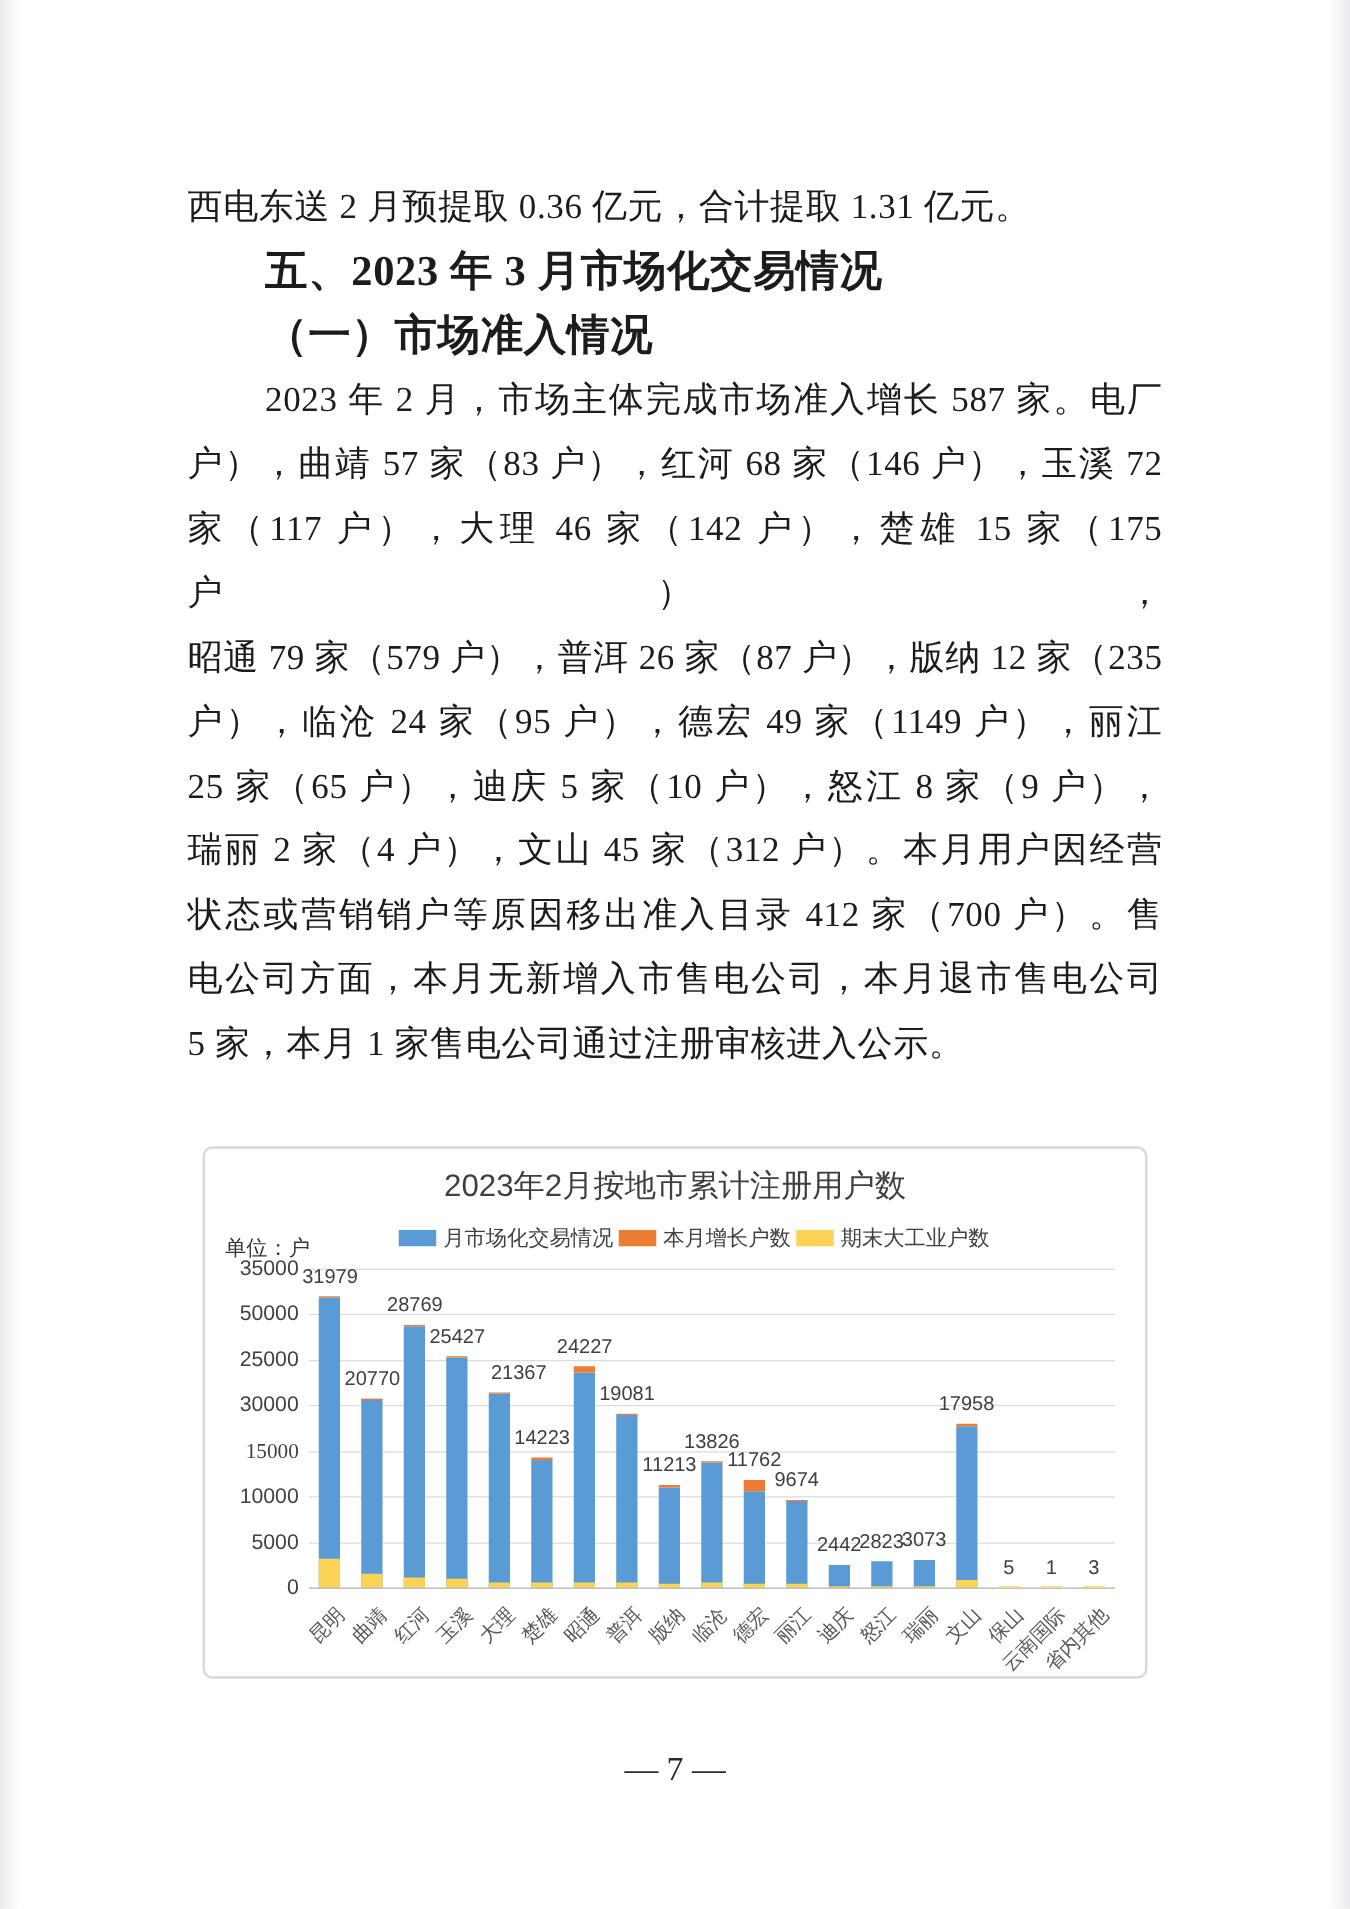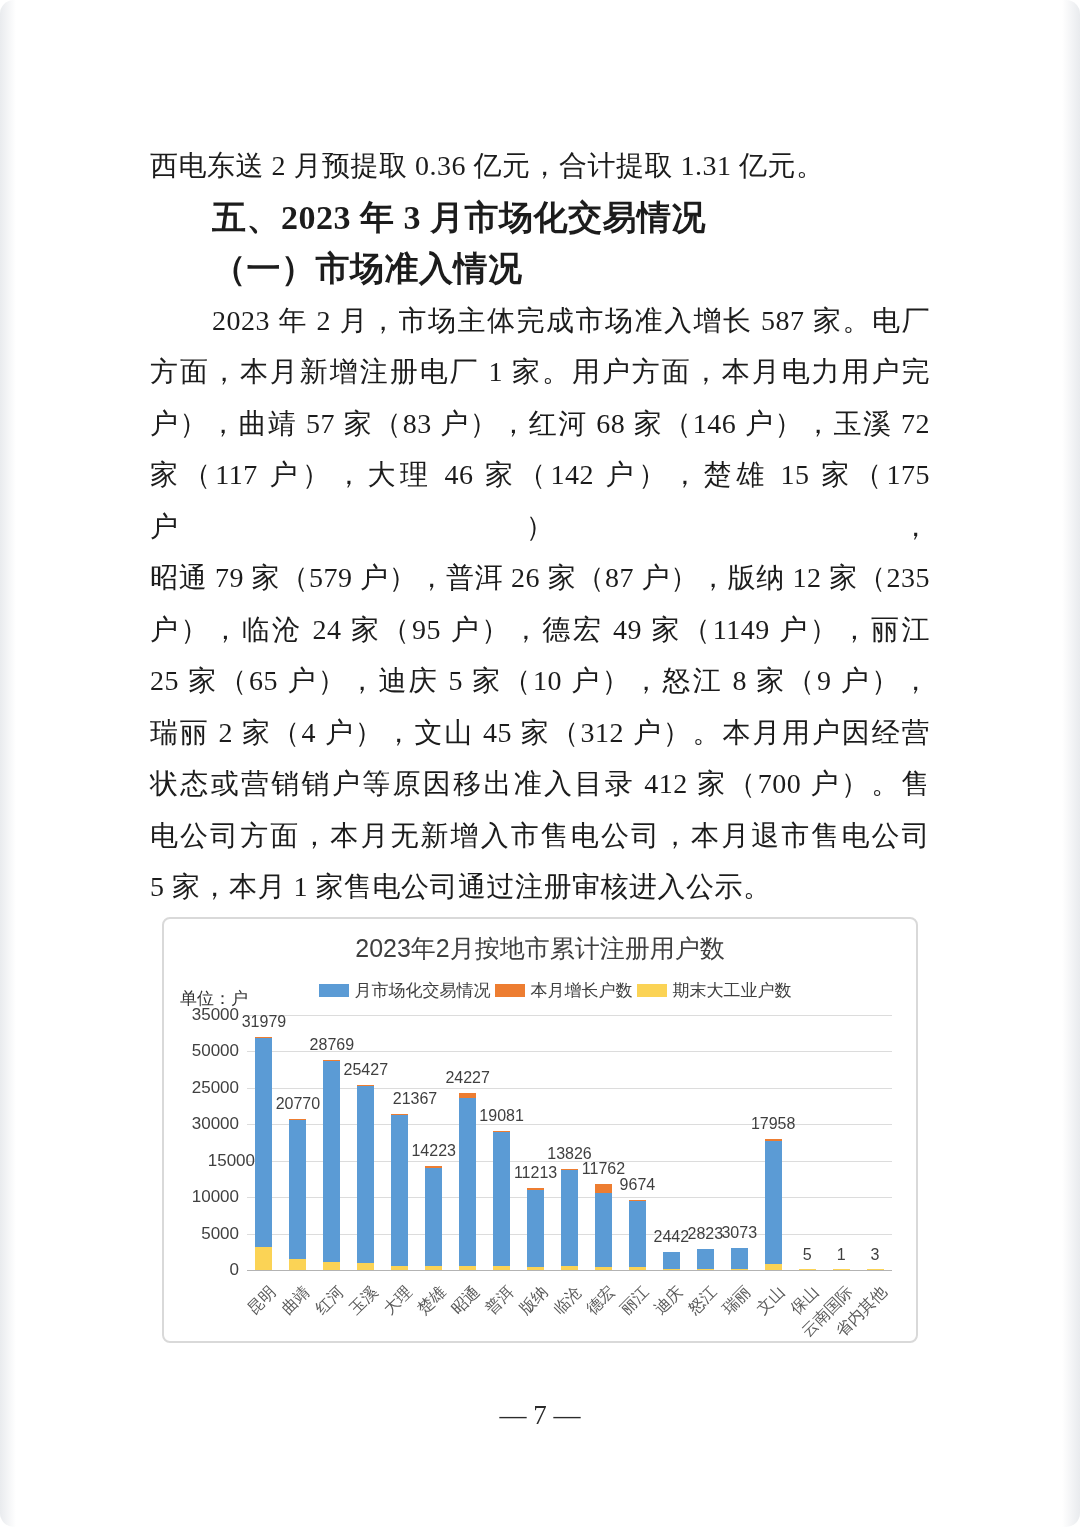--- a/index.html
+++ b/index.html
@@ -1,19 +1,19 @@
 <!DOCTYPE html>
 <html><head>
 <meta charset="utf-8">
 <style>
   html,body{margin:0;padding:0;}
   .page{
     position:relative;width:1080px;height:1527px;overflow:hidden;
     background:linear-gradient(90deg,#e9ebee 0px,#ffffff 16px,#ffffff 1062px,#e9ebee 1080px);
-    font-family:"Liberation Serif","DejaVu Serif",serif;color:#1c1c1c;border-radius:14px;
+    font-family:"Liberation Serif","DejaVu Serif",serif;color:#1c1c1c;
   }
   .text-area{position:absolute;left:150px;top:140px;width:780px;}
   .line{line-height:51.5px;font-size:28px;letter-spacing:0.5px;}
   .heading{font-weight:bold;font-size:34px;padding-left:62px;}
   .pline{text-align:justify;text-align-last:justify;}
   .pline.first{padding-left:62px;}
   .pline.last{text-align:left;text-align-last:left;}
   .chart-box{
     position:absolute;left:162px;top:917px;width:756px;height:426px;
     background:#ffffff;border:2px solid #d9d9d9;border-radius:8px;box-sizing:border-box;
@@ -39,21 +39,20 @@
 </head>
 <body>
 
 <div class="page">
 
   <div class="text-area">
     <div class="line">西电东送 2 月预提取 0.36 亿元，合计提取 1.31 亿元。</div>
     <div class="line heading">五、2023 年 3 月市场化交易情况</div>
     <div class="line heading">（一）市场准入情况</div>
     <div class="line pline first">2023 年 2 月，市场主体完成市场准入增长 587 家。电厂</div>
-    <div class="line pline">方面，本月新增注册电厂 1 家。用户方面，本月电力用户完</div>
     <div class="line pline">户），曲靖 57 家（83 户），红河 68 家（146 户），玉溪 72</div>
     <div class="line pline">家（117 户），大理 46 家（142 户），楚雄 15 家（175 户），</div>
     <div class="line pline">昭通 79 家（579 户），普洱 26 家（87 户），版纳 12 家（235</div>
     <div class="line pline">户），临沧 24 家（95 户），德宏 49 家（1149 户），丽江</div>
     <div class="line pline">25 家（65 户），迪庆 5 家（10 户），怒江 8 家（9 户），</div>
     <div class="line pline">瑞丽 2 家（4 户），文山 45 家（312 户）。本月用户因经营</div>
     <div class="line pline">状态或营销销户等原因移出准入目录 412 家（700 户）。售</div>
     <div class="line pline">电公司方面，本月无新增入市售电公司，本月退市售电公司</div>
     <div class="line pline last">5 家，本月 1 家售电公司通过注册审核进入公示。</div>
   </div>
@@ -76,21 +75,21 @@
     </div>
     <div class="unit-label">单位：户</div>
     <div class="plot" id="plot">
         <div class="gridline zero" style="left: 83px; width: 645px; top: 351px;"></div>
         <div class="ytick" style="left: 5px; top: 341px;">0</div>
         <div class="gridline" style="left: 83px; width: 645px; top: 314.571px;"></div>
         <div class="ytick" style="left: 5px; top: 304.571px;">5000</div>
         <div class="gridline" style="left: 83px; width: 645px; top: 278.143px;"></div>
         <div class="ytick" style="left: 5px; top: 268.143px;">10000</div>
         <div class="gridline" style="left: 83px; width: 645px; top: 241.714px;"></div>
-        <div class="ytick" style="left: 21px; top: 231.714px;">15000</div>
+        <div class="ytick" style="left: 5px; top: 231.714px; font-family: Liberation Serif, serif;">15000</div>
         <div class="gridline" style="left: 83px; width: 645px; top: 205.286px;"></div>
         <div class="ytick" style="left: 5px; top: 195.286px;">30000</div>
         <div class="gridline" style="left: 83px; width: 645px; top: 168.857px;"></div>
         <div class="ytick" style="left: 5px; top: 158.857px;">25000</div>
         <div class="gridline" style="left: 83px; width: 645px; top: 132.429px;"></div>
         <div class="ytick" style="left: 5px; top: 122.429px;">50000</div>
         <div class="gridline" style="left: 83px; width: 645px; top: 96px;"></div>
         <div class="ytick" style="left: 5px; top: 86px;">35000</div>
         <div class="bar-seg" style="left: 91.4737px; width: 17px; top: 119.22px; height: 231.78px; background: rgb(91, 155, 213);"></div>
         <div class="bar-seg" style="left: 91.4737px; width: 17px; top: 118.01px; height: 1.20943px; background: rgb(237, 125, 49);"></div>

